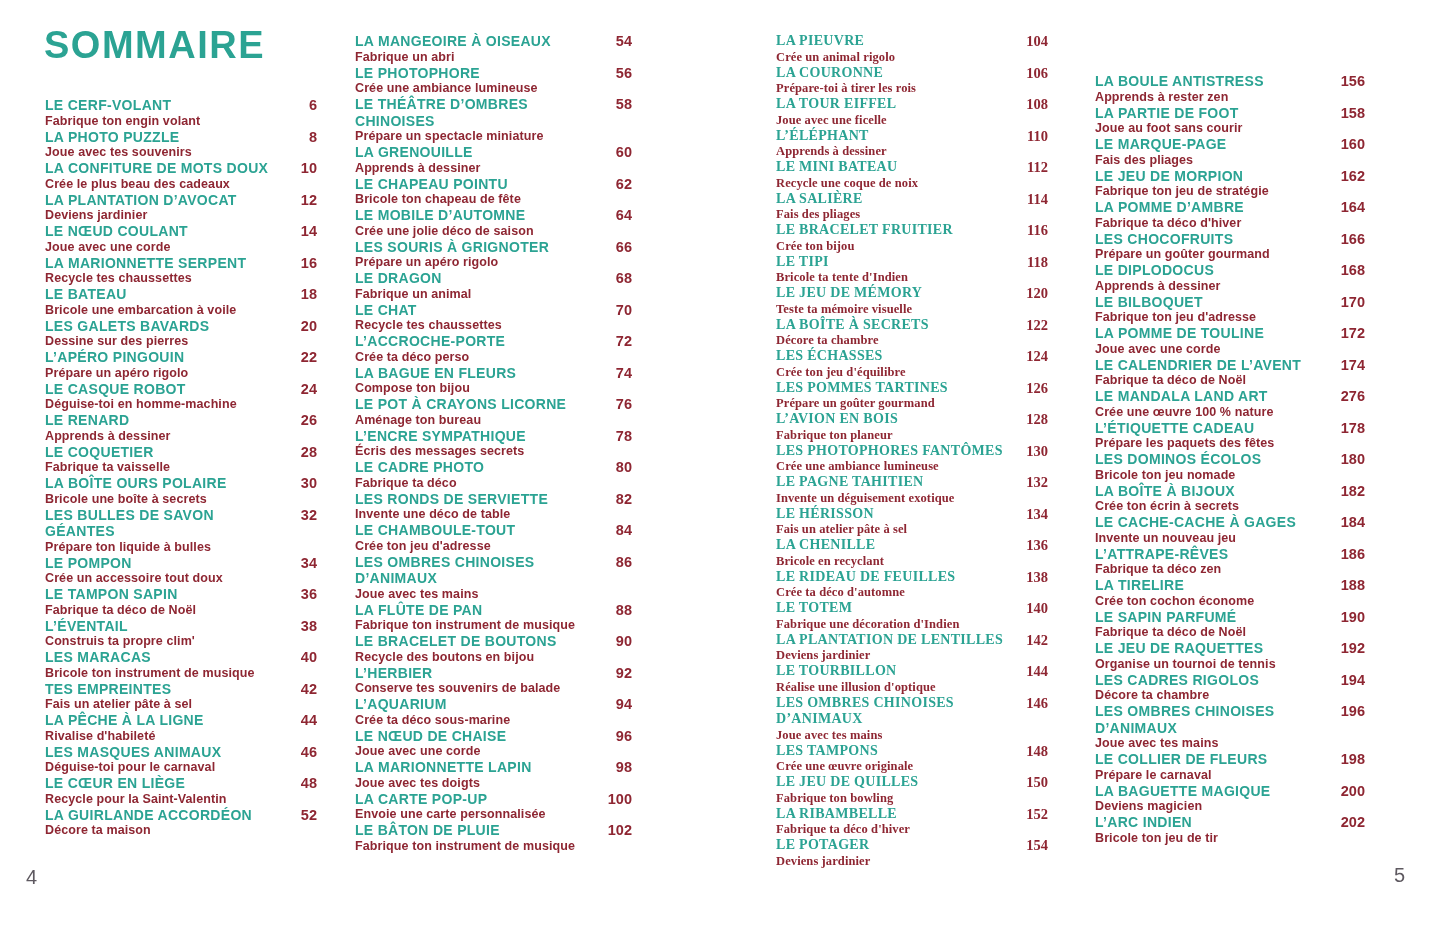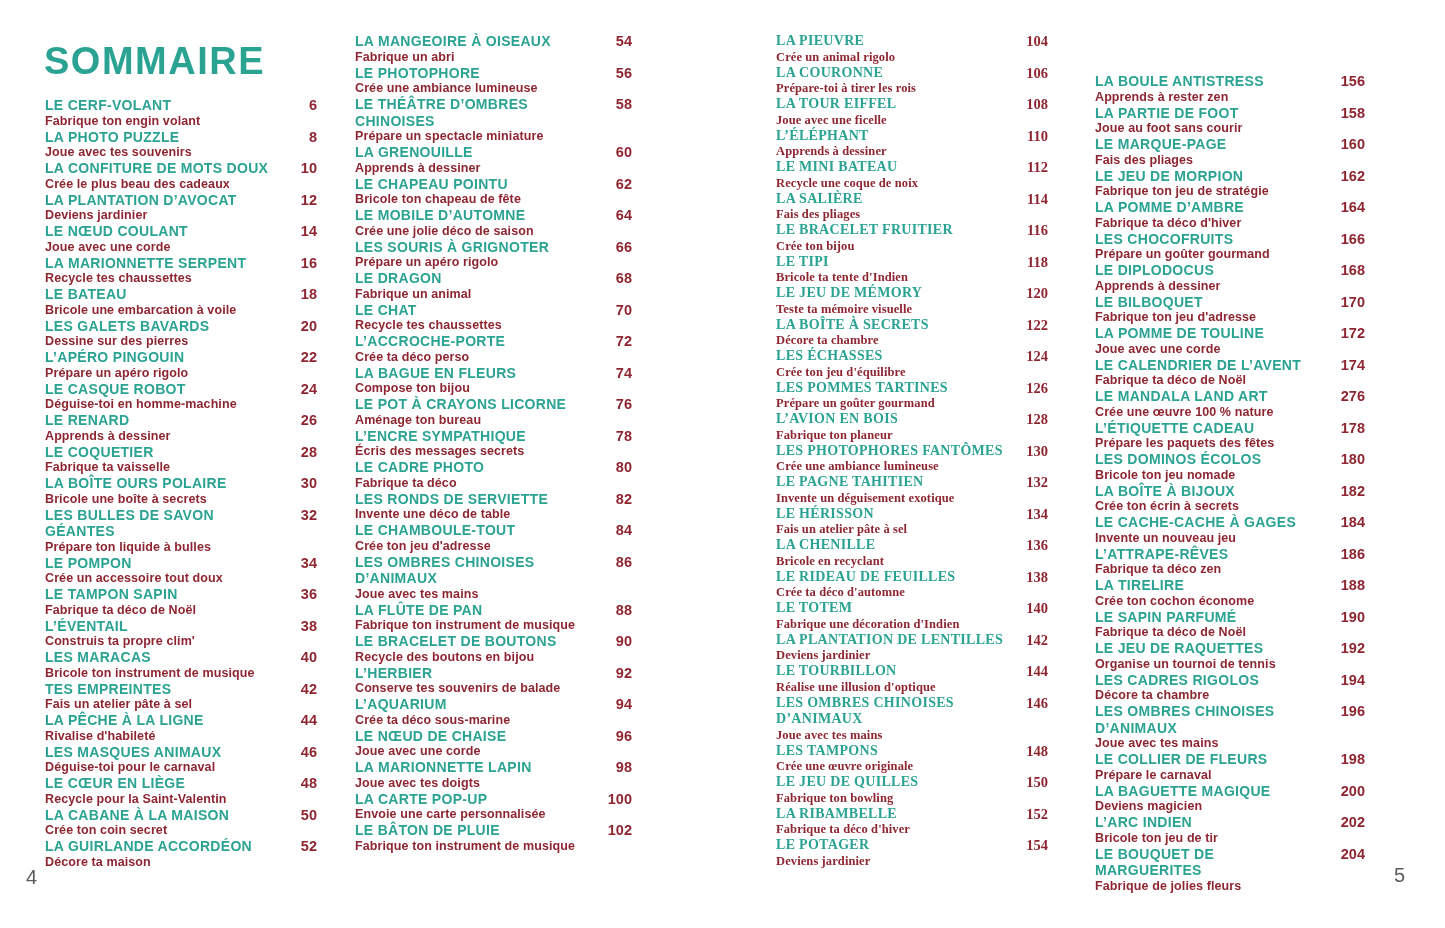--- a/index.html
+++ b/index.html
@@ -8,21 +8,20 @@
     width:1445px; height:928px;
     background:#ffffff;
     font-family:"Liberation Sans", sans-serif;
     overflow:hidden;
   }
   .main-title {
     position:absolute; left:44px; top:24px;
     font-size:38px; font-weight:bold;
     letter-spacing:1.5px;
     color:var(--teal);
-    margin-top:16px;
   }
   .col { position:absolute; top:33px; }
   .col-1 { left:45px;  width:272px; top:97px; }
   .col-2 { left:355px; width:277px; }
   .col-3 { left:776px; width:272px;font-family:Liberation Serif, serif; }
   .col-4 { left:1095px; width:270px;margin-top:40px; }
   .entry { margin-bottom:1px; }
   .entry-head { display:flex; align-items:flex-start; }
   .entry-title {
     flex:1; padding-right:6px;
@@ -223,27 +222,20 @@
   </div>
 
   <div class="entry">
     <div class="entry-head">
       <div class="entry-title">LE CŒUR EN LIÈGE</div>
       <div class="entry-page">48</div>
     </div>
     <div class="entry-sub">Recycle pour la Saint-Valentin</div>
   </div>
 
-  <div class="entry">
-    <div class="entry-head">
-      <div class="entry-title">LA CABANE À LA MAISON</div>
-      <div class="entry-page">50</div>
-    </div>
-    <div class="entry-sub">Crée ton coin secret</div>
-  </div>
 
   <div class="entry">
     <div class="entry-head">
       <div class="entry-title">LA GUIRLANDE ACCORDÉON</div>
       <div class="entry-page">52</div>
     </div>
     <div class="entry-sub">Décore ta maison</div>
   </div>
 </div>
   <div class="col col-2">
@@ -842,24 +834,17 @@
   </div>
 
   <div class="entry">
     <div class="entry-head">
       <div class="entry-title">L’ARC INDIEN</div>
       <div class="entry-page">202</div>
     </div>
     <div class="entry-sub">Bricole ton jeu de tir</div>
   </div>
 
-  <div class="entry">
-    <div class="entry-head">
-      <div class="entry-title">LE BOUQUET DE MARGUERITES</div>
-      <div class="entry-page">204</div>
-    </div>
-    <div class="entry-sub">Fabrique de jolies fleurs</div>
-  </div>
 </div>
 
   <div class="folio folio-left">4</div>
   <div class="folio folio-right">5</div>
 </div>
 
 </body></html>

